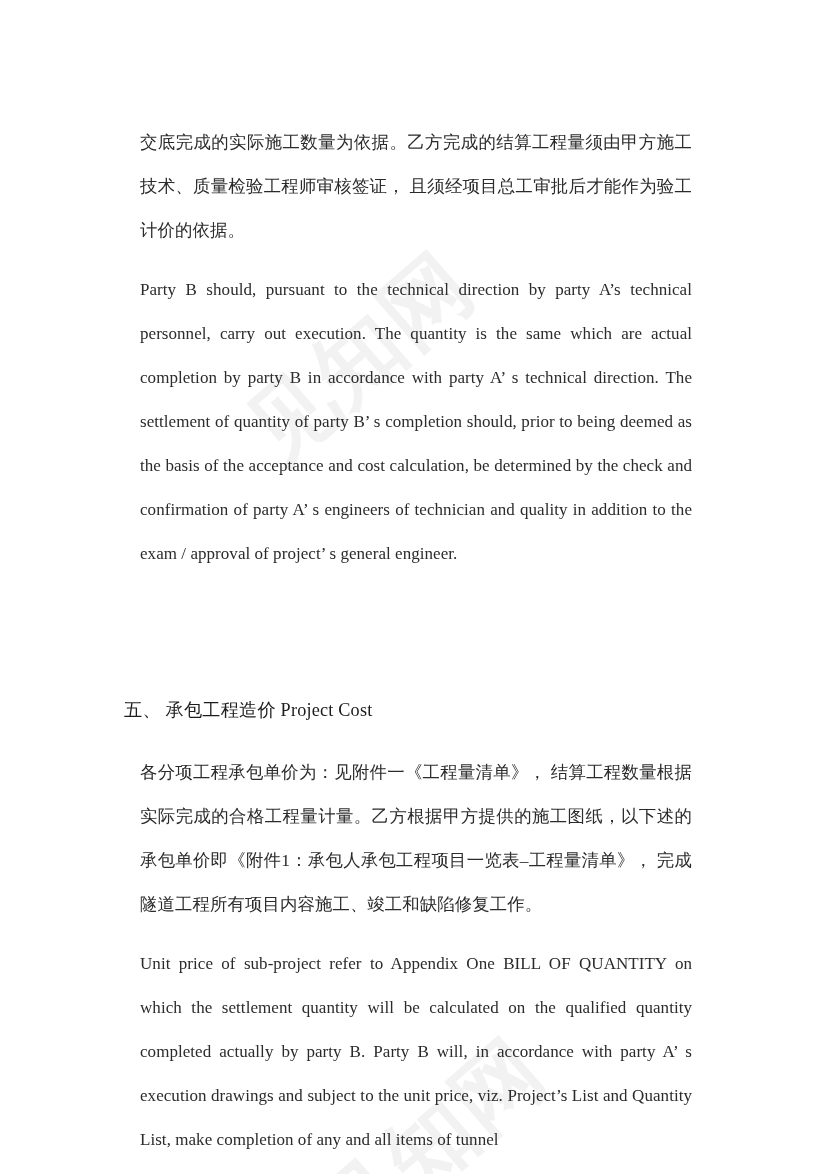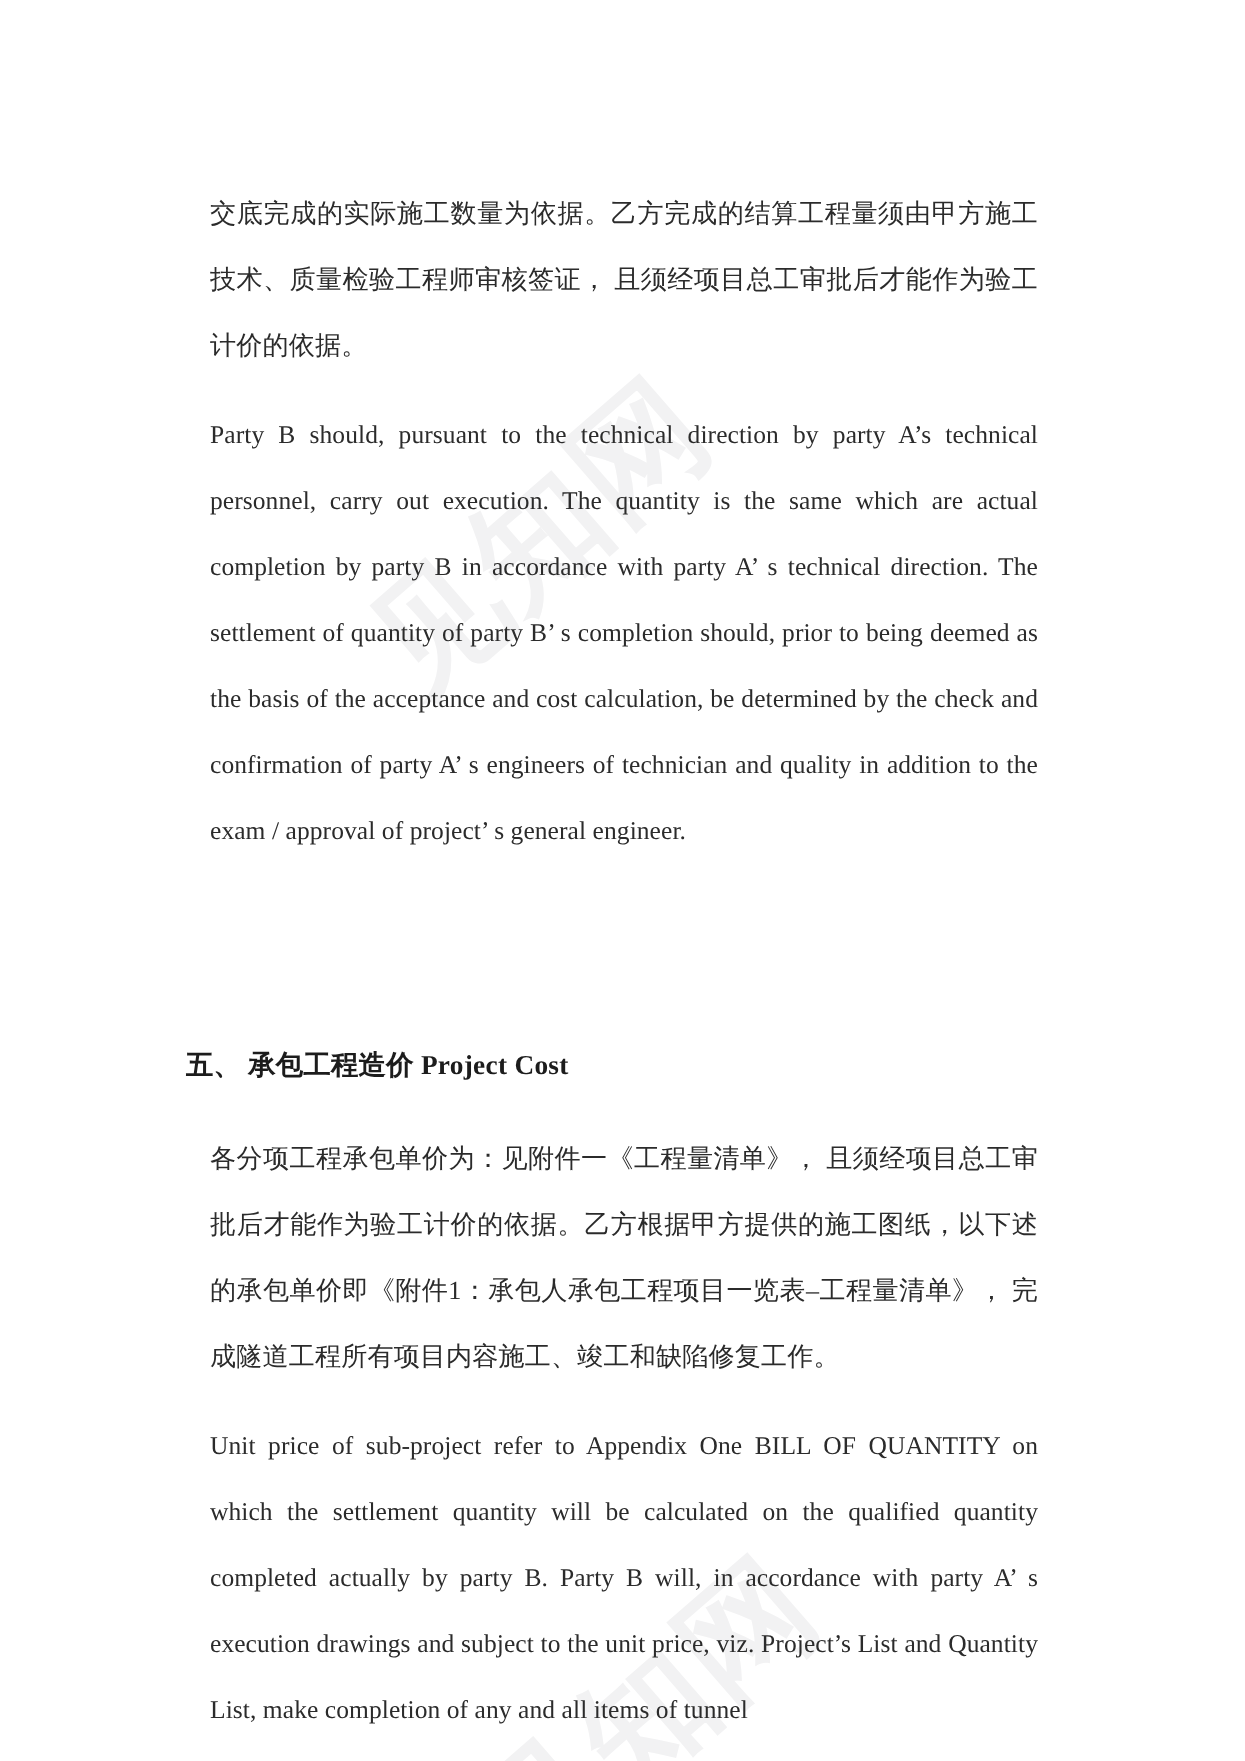--- a/index.html
+++ b/index.html
@@ -94,21 +94,21 @@
   }
 
   p.nostretch::after {
     display: none;
   }
 
   h2.heading {
     margin: 0;
     color: #1c1c1c;
     font-size: 18.2px;
-    font-weight: 700;
+    font-weight: 400;
     line-height: 40px;
     letter-spacing: 0.2px;
   }
 
   .gap-before-heading {
     height: 98px;
   }
 
   .gap-after-heading {
     height: 4px;
@@ -129,19 +129,19 @@
     <p class="para para-cn nostretch">交底完成的实际施工数量为依据。乙方完成的结算工程量须由甲方施工技术、质量检验工程师审核签证， 且须经项目总工审批后才能作为验工计价的依据。</p>
 
     <p class="para para-en nostretch">Party B should, pursuant to the technical direction by party A’s technical personnel, carry out execution. The quantity is the same which are actual completion by party B in accordance with party A’ s technical direction. The settlement of quantity of party B’ s completion should, prior to being deemed as the basis of the acceptance and cost calculation, be determined by the check and confirmation of party A’ s engineers of technician and quality in addition to the exam / approval of project’ s general engineer.</p>
 
     <div class="gap-before-heading"></div>
 
     <h2 class="heading">五、 承包工程造价 Project Cost</h2>
 
     <div class="gap-after-heading"></div>
 
-    <p class="para para-cn nostretch">各分项工程承包单价为：见附件一《工程量清单》， 且须经项目总工审批后才能作为验工计价的依据。乙方根据甲方提供的施工图纸，以下述的承包单价即《附件1：承包人承包工程项目一览表–工程量清单》， 完成隧道工程所有项目内容施工、竣工和缺陷修复工作。</p>
+    <p class="para para-cn nostretch">各分项工程承包单价为：见附件一《工程量清单》， 结算工程数量根据实际完成的合格工程量计量。乙方根据甲方提供的施工图纸，以下述的承包单价即《附件1：承包人承包工程项目一览表–工程量清单》， 完成隧道工程所有项目内容施工、竣工和缺陷修复工作。</p>
 
     <p class="para para-en nostretch">Unit price of sub-project refer to Appendix One BILL OF QUANTITY on which the settlement quantity will be calculated on the qualified quantity completed actually by party B. Party B will, in accordance with party A’ s execution drawings and subject to the unit price, viz. Project’s List and Quantity List, make completion of any and all items of tunnel</p>
 
   </div>
 
 </div>
 
 </body></html>

